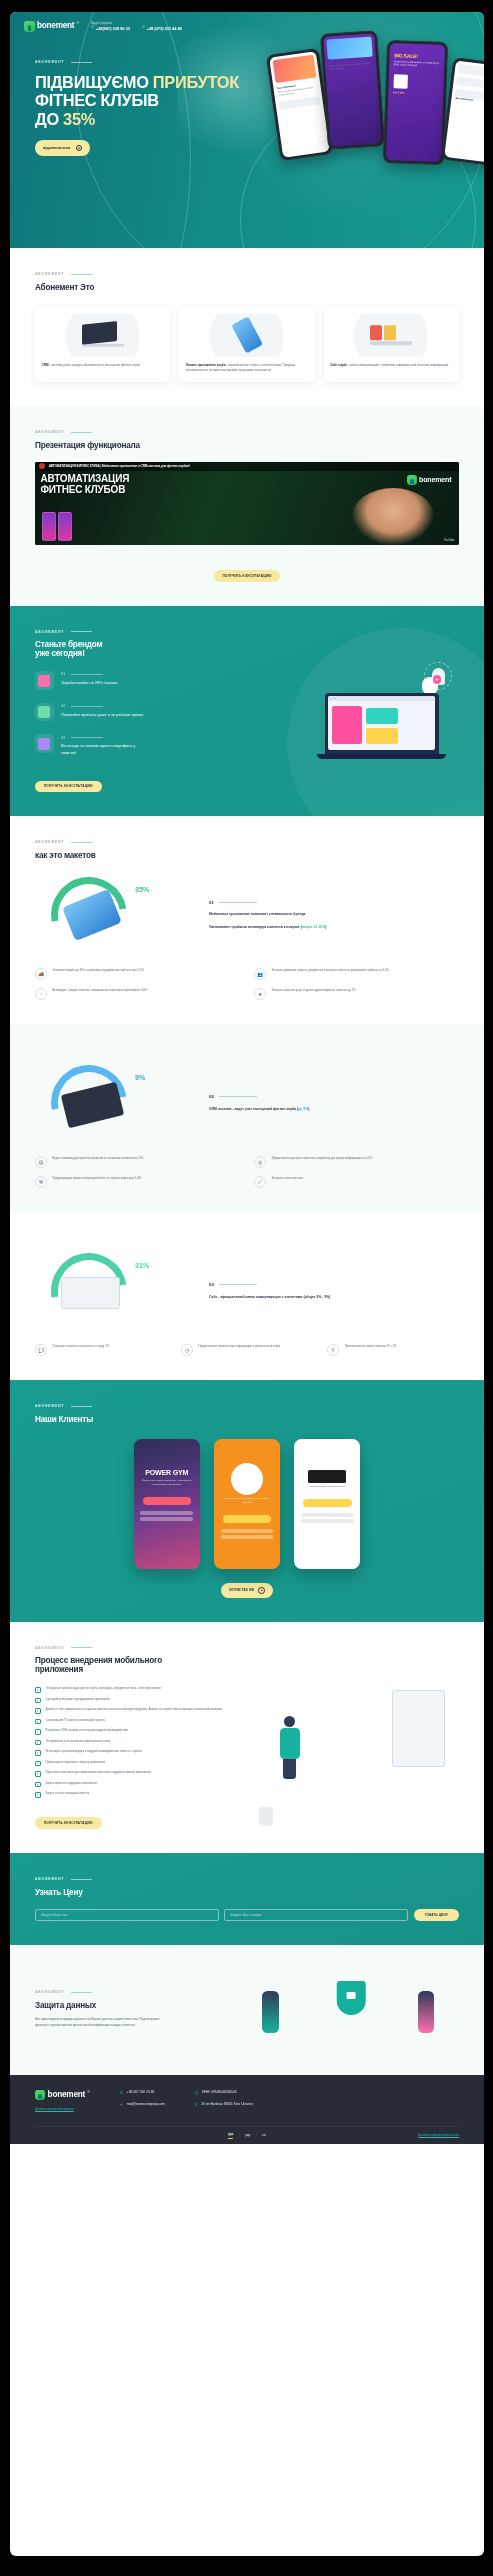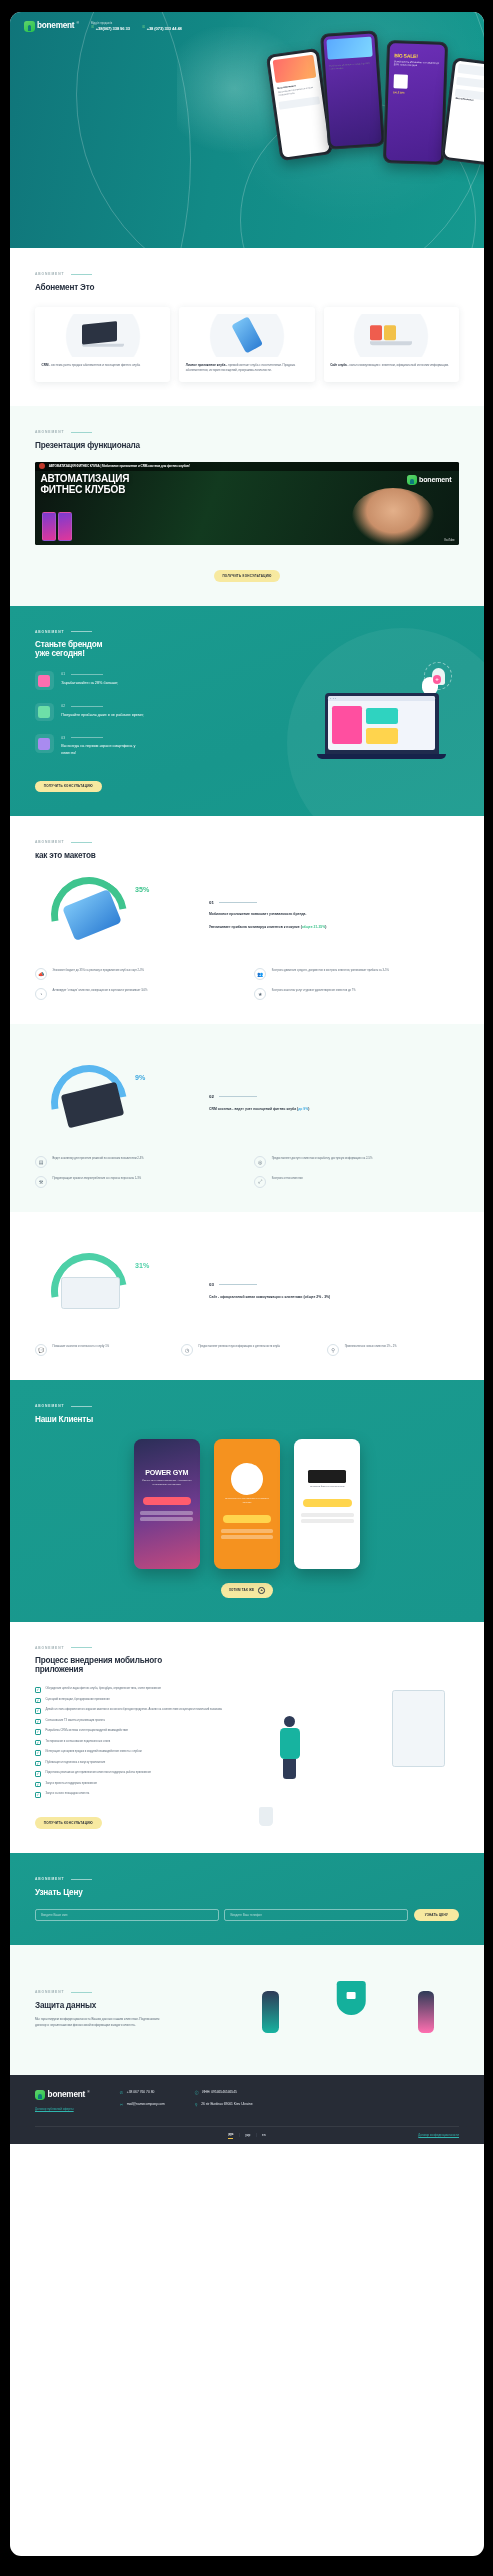--- a/index.html
+++ b/index.html
@@ -4,21 +4,21 @@
 <style>
   * { box-sizing: border-box; margin: 0; padding: 0; }
   html, body {
     width: 493px;
     background: #000;
     font-family: "Liberation Sans", sans-serif;
   }
   .page { width: 493px; height: 2576px; position: relative; background: #000; overflow: hidden; }
   .frame {
     position: absolute; left: 10px; top: 12px; width: 474px; height: 2544px;
-    background: #fff; overflow: hidden; border-radius: 11px;
+    background: #fff; overflow: hidden; border-radius: 6px;
   }
   
   .hero {
     position: relative; height: 236px;
     background:
       radial-gradient(circle at 72% 30%, rgba(255,255,255,.10), rgba(255,255,255,0) 38%),
       linear-gradient(100deg, #10757a 0%, #128a86 45%, #15998f 100%);
     overflow: hidden;
   }
   .hero .swoosh {
@@ -351,20 +351,35 @@
       <div class="ph ph-d">
         <div class="scr">
           <div class="card-row"></div>
           <div class="card-row"></div>
           <div class="card-row"></div>
           <div class="mini-t">Ваш абонемент</div>
         </div>
       </div>
     </div>
 
+    <div class="hero-body">
+      <div class="eyebrow">
+        <span class="eyebrow-txt">АБОНЕМЕНТ</span>
+        <span class="eyebrow-line"></span>
+      </div>
+      <h1 class="hero-h1">
+        <span>ПІДВИЩУЄМО </span><span class="accent">ПРИБУТОК</span><br>
+        <span>ФІТНЕС КЛУБІВ</span><br>
+        <span>ДО </span><span class="accent">35%</span>
+      </h1>
+      <button class="btn-yellow">
+        <span>підключитися</span>
+        <span class="btn-plus">+</span>
+      </button>
+    </div>
   </section>
 
   <section class="sec band-white">
     <div class="eyebrow eyebrow-dark">
       <span class="eyebrow-txt">ABONEMENT</span>
       <span class="eyebrow-line"></span>
     </div>
     <h2 class="sec-h2">Абонемент Это</h2>
     <div class="cards3">
       <div class="card3">

